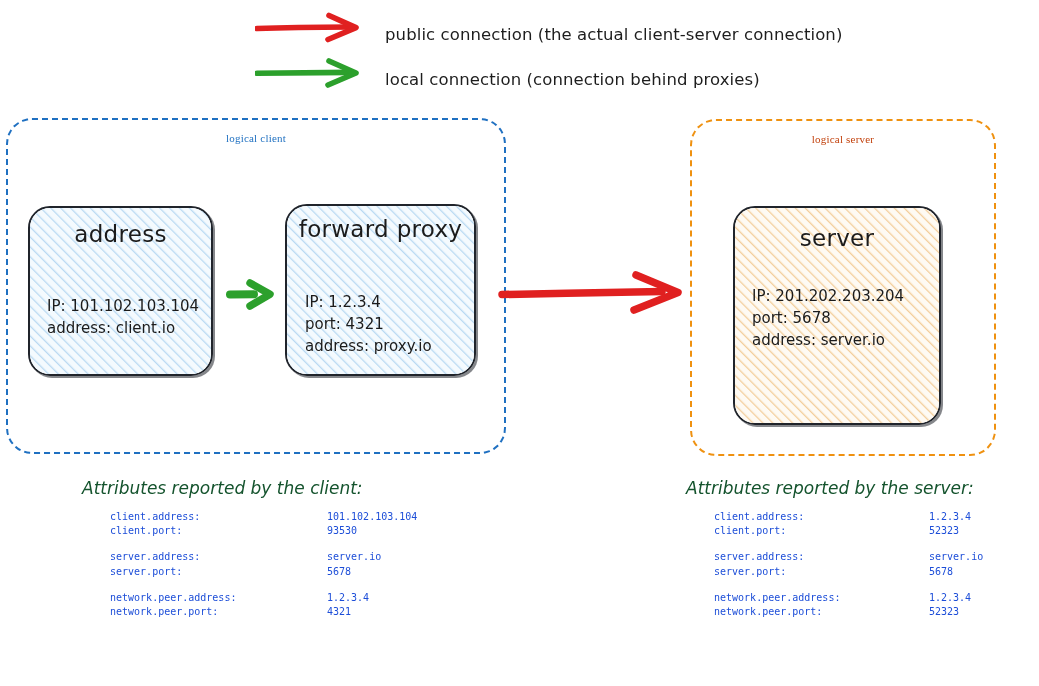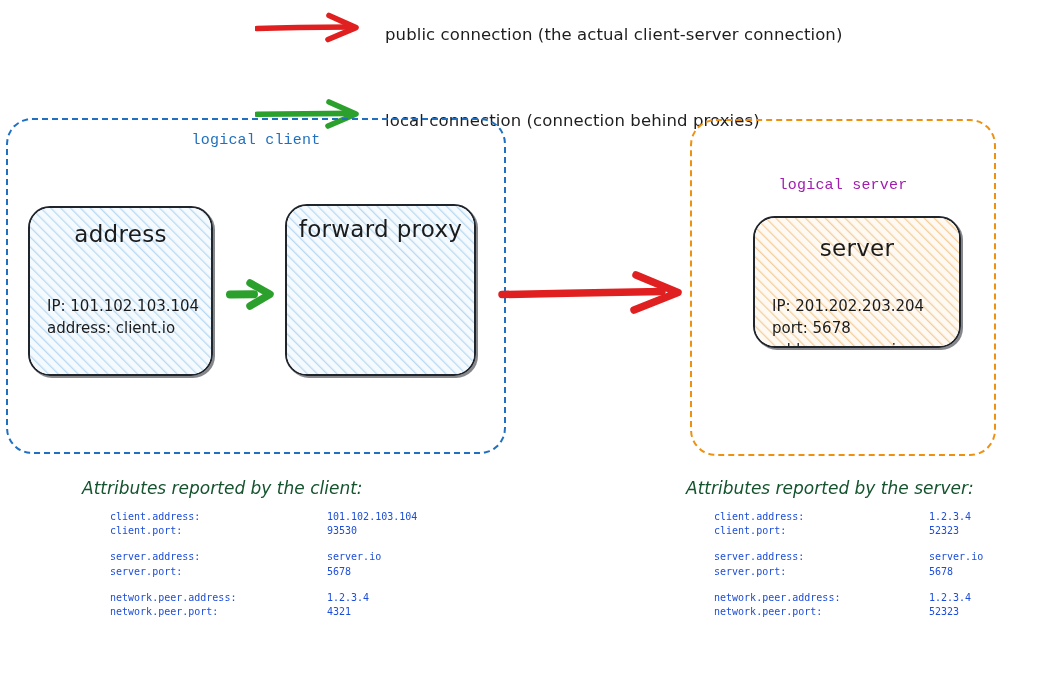--- a/index.html
+++ b/index.html
@@ -21,21 +21,21 @@
     inset: 0;
   }
 
   
   .legend-row {
     position: absolute;
     display: flex;
     align-items: flex-end;
   }
   .legend-row.public { left: 255px; top: 12px; }
-  .legend-row.local  { left: 255px; top: 57px; margin-top: 41px; }
+  .legend-row.local  { left: 255px; top: 57px; }
 
   .legend-arrow {
     width: 108px;
     height: 32px;
     flex: 0 0 108px;
   }
   .legend-label {
     margin-left: 22px;
     font-family: "DejaVu Sans", sans-serif;
     font-size: 16.5px;
@@ -60,26 +60,26 @@
     left: 690px; top: 119px;
     width: 306px; height: 337px;
     border-color: #ef9110;
   }
   .zone-label {
     position: absolute;
     top: 12px;
     left: 0;
     width: 100%;
     text-align: center;
-    font-family: Liberation Mono, monospace;
-    font-size: 15px;
+    font-family: Liberation Serif, serif;
+    font-size: 11px;
     letter-spacing: 0.2px;
   }
   .client-zone .zone-label { color: #1f70c1; }
-  .server-zone .zone-label { color: #a21caf; margin-top: 44px; }
+  .server-zone .zone-label { color: #c2410c; }
 
   
   .logical-box.client-zone { width: 500px; }
   .logical-box.server-zone { width: 306px; }
 
   
   .node {
     position: absolute;
     border: 2.2px solid #20242b;
     border-radius: 22px;
@@ -117,21 +117,21 @@
   }
 
   #client-node  { left: 28px;  top: 206px; width: 185px; height: 170px; }
   #client-node  .node-title { top: 12px; }
   #client-node  .node-lines { left: 17px; top: 88px; }
 
   #proxy-node   { left: 285px; top: 204px; width: 191px; height: 172px; }
   #proxy-node   .node-title { top: 9px; }
   #proxy-node   .node-lines { left: 18px; top: 86px; }
 
-  #server-node  { left: 733px; top: 216px; width: 208px; height: 132px; margin-left: 20px; }
+  #server-node  { left: 733px; top: 206px; width: 208px; height: 219px; }
   #server-node  .node-title { top: 16px; }
   #server-node  .node-lines { left: 17px; top: 78px; }
 
   
   .connector {
     position: absolute;
   }
   #green-connector { left: 224px; top: 272px; width: 56px; height: 44px; }
   #red-connector   { left: 494px; top: 266px; width: 192px; height: 54px; }
 
@@ -219,20 +219,23 @@
         <pattern id="hatchBlue2" width="7" height="7" patternUnits="userSpaceOnUse" patternTransform="rotate(-45)">
           <rect width="7" height="7" fill="#f4fafe"></rect>
           <line x1="0" y1="0" x2="0" y2="7" stroke="#b9d9f2" stroke-width="2.6"></line>
         </pattern>
       </defs>
       <rect width="100%" height="100%" fill="url(#hatchBlue2)"></rect>
     </svg>
     <div class="content">
       <div class="node-title">forward
 proxy</div>
+      <div class="node-lines">IP: 1.2.3.4
+port: 4321
+address: proxy.io</div>
     </div>
   </div>
 
   <svg class="connector" id="red-connector" viewBox="0 0 192 54">
     <path d="M8 28.5 C 60 27.5, 120 26.6, 168 25.6" stroke="#e02020" stroke-width="7.5" fill="none" stroke-linecap="round"></path>
     <path d="M142 9 L 184 26.5 L 140 44" stroke="#e02020" stroke-width="7.5" fill="none" stroke-linecap="round" stroke-linejoin="round"></path>
   </svg>
 
   <div class="logical-box server-zone">
     <div class="zone-label">logical server</div>

